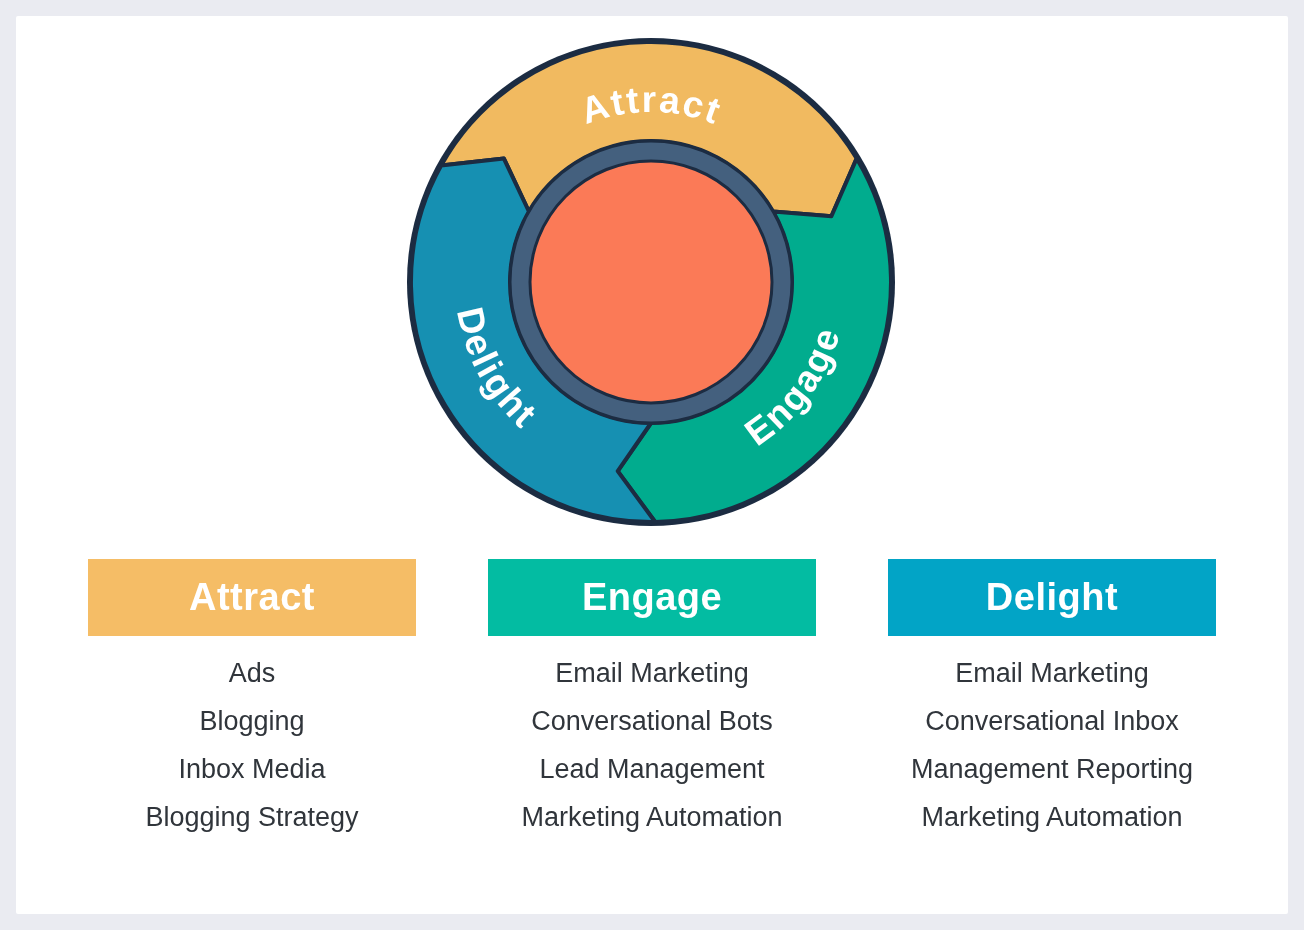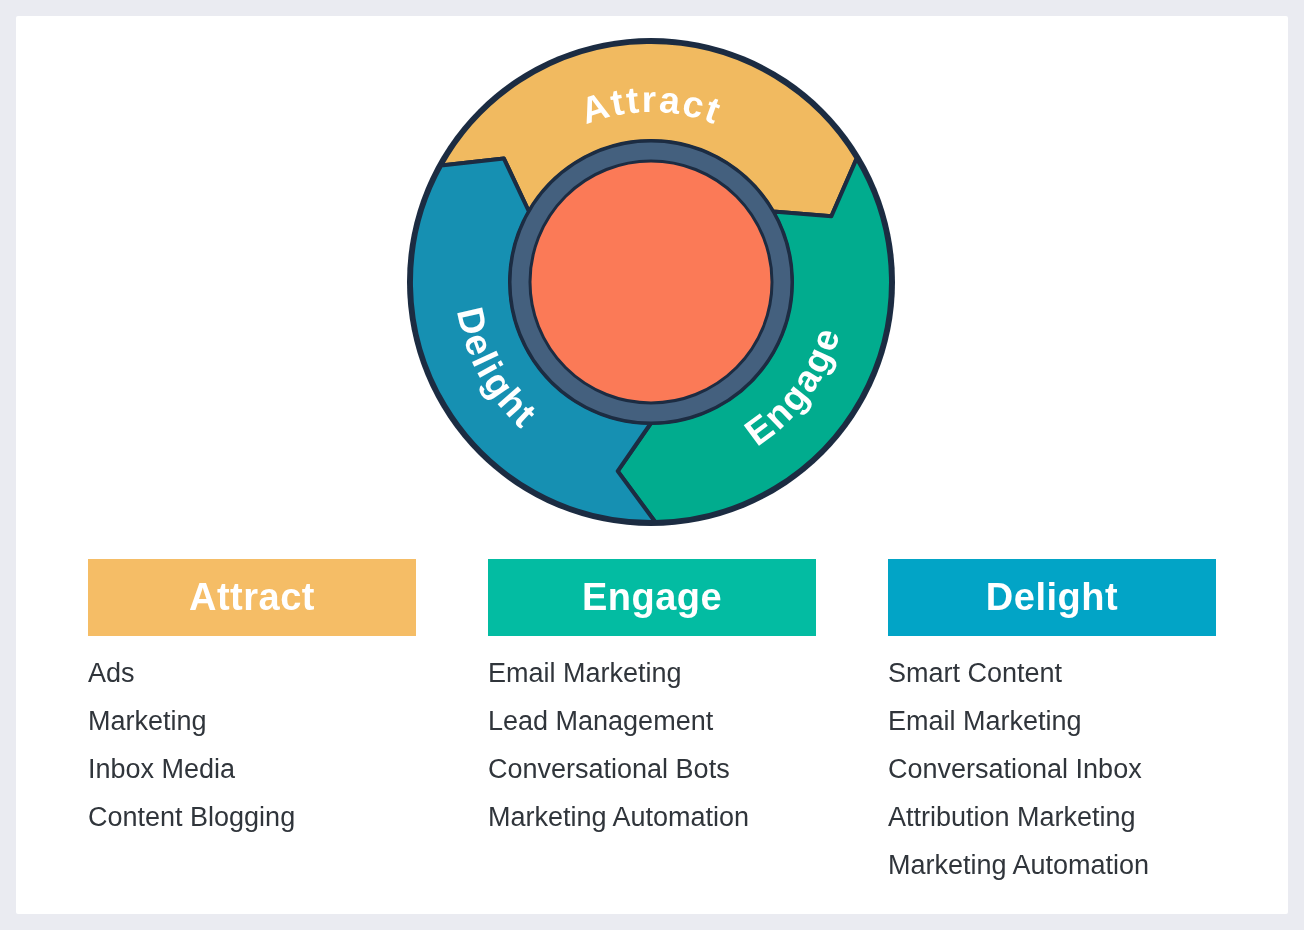--- a/index.html
+++ b/index.html
@@ -42,21 +42,21 @@
     justify-content: center;
     color: #FFFFFF;
     font-size: 38px;
     font-weight: 700;
     letter-spacing: 0.5px;
   }
   .col-items { margin-top: 13px; }
   .col-item {
     height: 48px;
     line-height: 48px;
-    text-align: left;
+    text-align: center;
     font-size: 27px;
     color: #30353B;
     white-space: nowrap;
   }
 </style>
 </head>
 <body style="background: rgb(234, 235, 241);">
 
 <div class="card">
 
@@ -92,41 +92,40 @@
       </text>
     </svg>
   </div>
 
   <div class="columns">
 
     <div class="column">
       <div class="col-header" style="background-color: rgb(245, 189, 102);">Attract</div>
       <div class="col-items">
         <div class="col-item">Ads</div>
-        <div class="col-item">Marketing</div>
+        <div class="col-item">Blogging</div>
         <div class="col-item">Inbox Media</div>
-        <div class="col-item">Content Blogging</div>
+        <div class="col-item">Blogging Strategy</div>
       </div>
     </div>
 
     <div class="column">
       <div class="col-header" style="background-color: rgb(3, 188, 162);">Engage</div>
       <div class="col-items">
         <div class="col-item">Email Marketing</div>
+        <div class="col-item">Conversational Bots</div>
         <div class="col-item">Lead Management</div>
-        <div class="col-item">Conversational Bots</div>
         <div class="col-item">Marketing Automation</div>
       </div>
     </div>
 
     <div class="column">
       <div class="col-header" style="background-color: rgb(2, 164, 198);">Delight</div>
       <div class="col-items">
-        <div class="col-item">Smart Content</div>
         <div class="col-item">Email Marketing</div>
         <div class="col-item">Conversational Inbox</div>
-        <div class="col-item">Attribution Marketing</div>
+        <div class="col-item">Management Reporting</div>
         <div class="col-item">Marketing Automation</div>
       </div>
     </div>
 
   </div>
 </div>
 
 </body></html>

